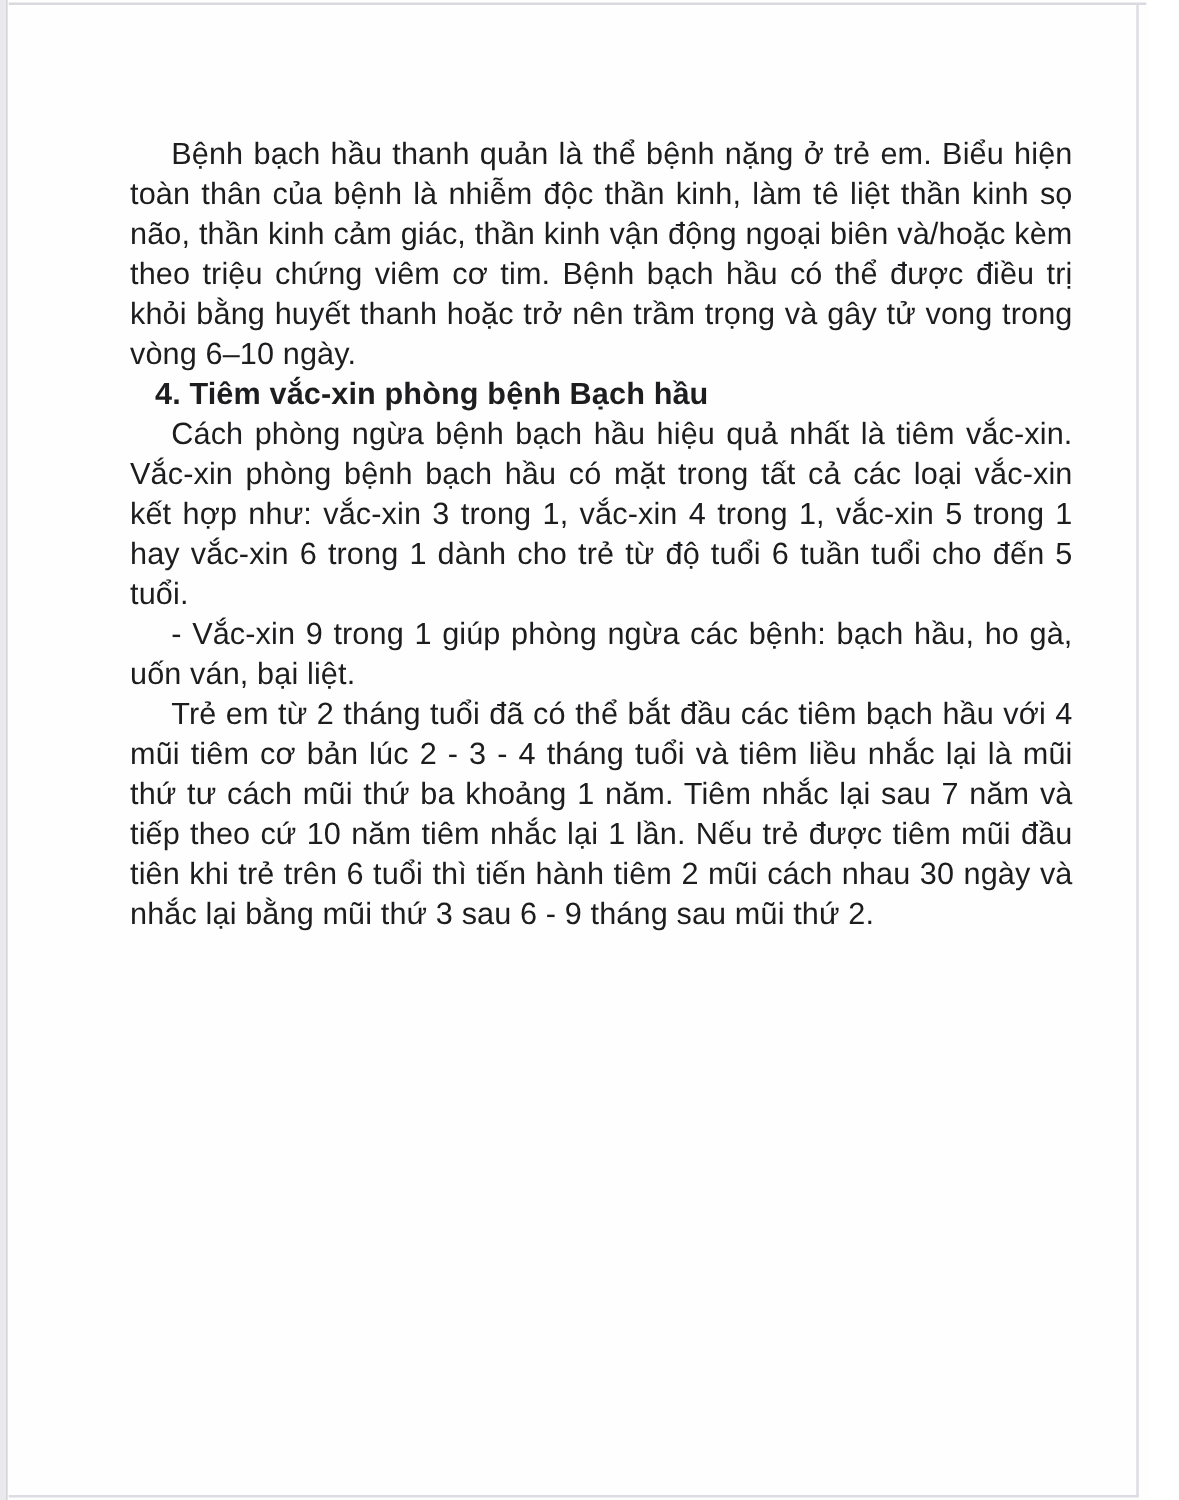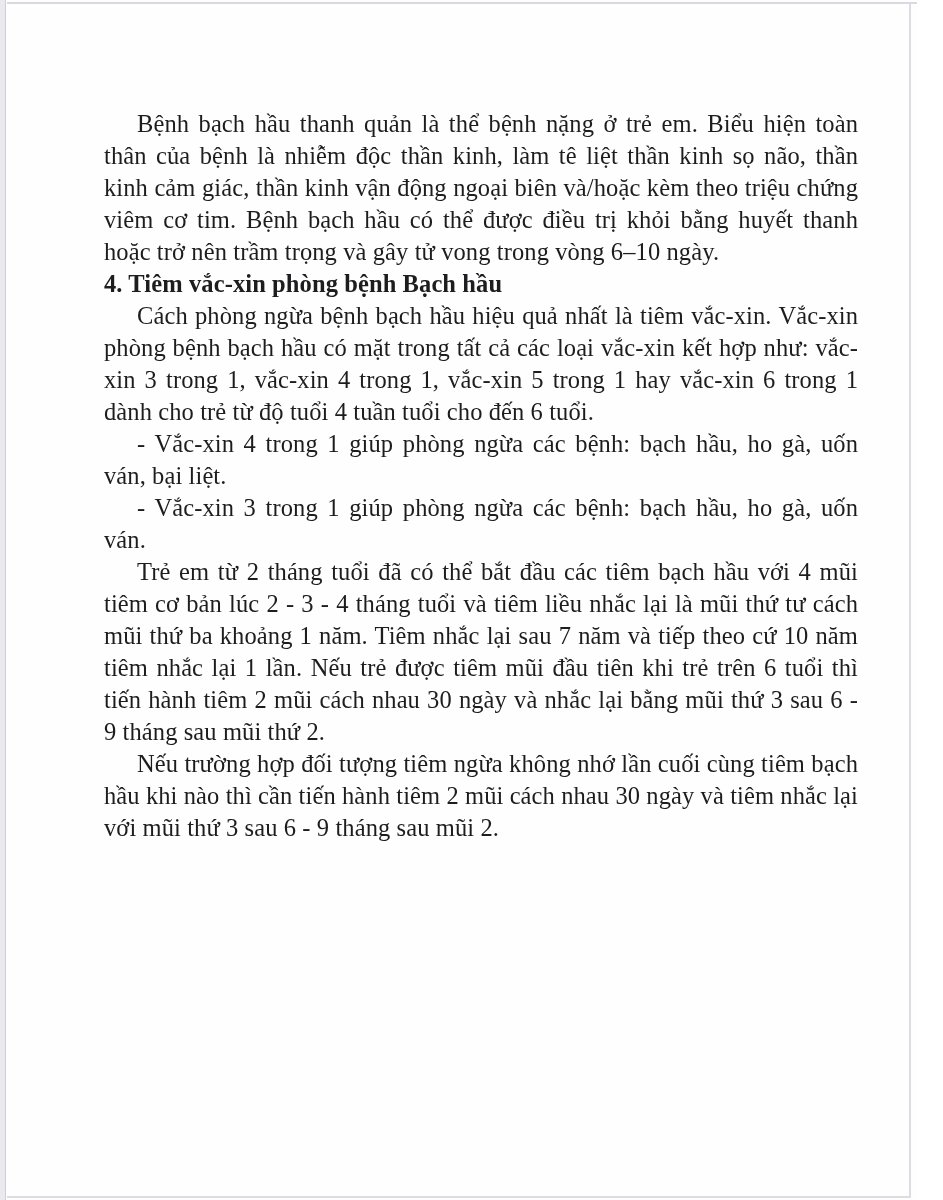--- a/index.html
+++ b/index.html
@@ -6,21 +6,21 @@
     margin: 0;
     padding: 0;
     background: #ffffff;
   }
   .page {
     position: relative;
     width: 919px;
     height: 1200px;
     background: #fefefe;
     overflow: hidden;
-    font-family: Liberation Serif, serif;
+    font-family: Liberation Sans, sans-serif;
   }
   
   .edge-left {
     position: absolute;
     left: 0; top: 0; bottom: 0;
     width: 5px;
     background: #e9e9ee;
     border-right: 1.5px solid #cfcfd8;
   }
   .edge-top {
@@ -55,33 +55,32 @@
   }
   .content p {
     margin: 0;
   }
   p.para {
     text-indent: 33px;
   }
   p.heading {
     font-weight: bold;
     text-indent: 0;
+    margin-left: 20px;
   }
 </style>
 </head>
 <body>
 
 <div class="page">
   <div class="edge-left"></div>
   <div class="edge-top"></div>
   <div class="edge-right"></div>
   <div class="edge-bottom"></div>
 
   <div class="content">
     <p class="para">Bệnh bạch hầu thanh quản là thể bệnh nặng ở trẻ em. Biểu hiện toàn thân của bệnh là nhiễm độc thần kinh, làm tê liệt thần kinh sọ não, thần kinh cảm giác, thần kinh vận động ngoại biên và/hoặc kèm theo triệu chứng viêm cơ tim. Bệnh bạch hầu có thể được điều trị khỏi bằng huyết thanh hoặc trở nên trầm trọng và gây tử vong trong vòng 6–10 ngày.</p>
     <p class="heading">4. Tiêm vắc-xin phòng bệnh Bạch hầu</p>
-    <p class="para">Cách phòng ngừa bệnh bạch hầu hiệu quả nhất là tiêm vắc-xin. Vắc-xin phòng bệnh bạch hầu có mặt trong tất cả các loại vắc-xin kết hợp như: vắc-xin 3 trong 1, vắc-xin 4 trong 1, vắc-xin 5 trong 1 hay vắc-xin 6 trong 1 dành cho trẻ từ độ tuổi 4 tuần tuổi cho đến 6 tuổi.</p>
-    <p class="para">- Vắc-xin 4 trong 1 giúp phòng ngừa các bệnh: bạch hầu, ho gà, uốn ván, bại liệt.</p>
-    <p class="para">- Vắc-xin 3 trong 1 giúp phòng ngừa các bệnh: bạch hầu, ho gà, uốn ván.</p>
+    <p class="para">Cách phòng ngừa bệnh bạch hầu hiệu quả nhất là tiêm vắc-xin. Vắc-xin phòng bệnh bạch hầu có mặt trong tất cả các loại vắc-xin kết hợp như: vắc-xin 3 trong 1, vắc-xin 4 trong 1, vắc-xin 5 trong 1 hay vắc-xin 6 trong 1 dành cho trẻ từ độ tuổi 6 tuần tuổi cho đến 5 tuổi.</p>
+    <p class="para">- Vắc-xin 9 trong 1 giúp phòng ngừa các bệnh: bạch hầu, ho gà, uốn ván, bại liệt.</p>
     <p class="para">Trẻ em từ 2 tháng tuổi đã có thể bắt đầu các tiêm bạch hầu với 4 mũi tiêm cơ bản lúc 2 - 3 - 4 tháng tuổi và tiêm liều nhắc lại là mũi thứ tư cách mũi thứ ba khoảng 1 năm. Tiêm nhắc lại sau 7 năm và tiếp theo cứ 10 năm tiêm nhắc lại 1 lần. Nếu trẻ được tiêm mũi đầu tiên khi trẻ trên 6 tuổi thì tiến hành tiêm 2 mũi cách nhau 30 ngày và nhắc lại bằng mũi thứ 3 sau 6 - 9 tháng sau mũi thứ 2.</p>
-    <p class="para">Nếu trường hợp đối tượng tiêm ngừa không nhớ lần cuối cùng tiêm bạch hầu khi nào thì cần tiến hành tiêm 2 mũi cách nhau 30 ngày và tiêm nhắc lại với mũi thứ 3 sau 6 - 9 tháng sau mũi 2.</p>
   </div>
 </div>
 
 </body></html>

